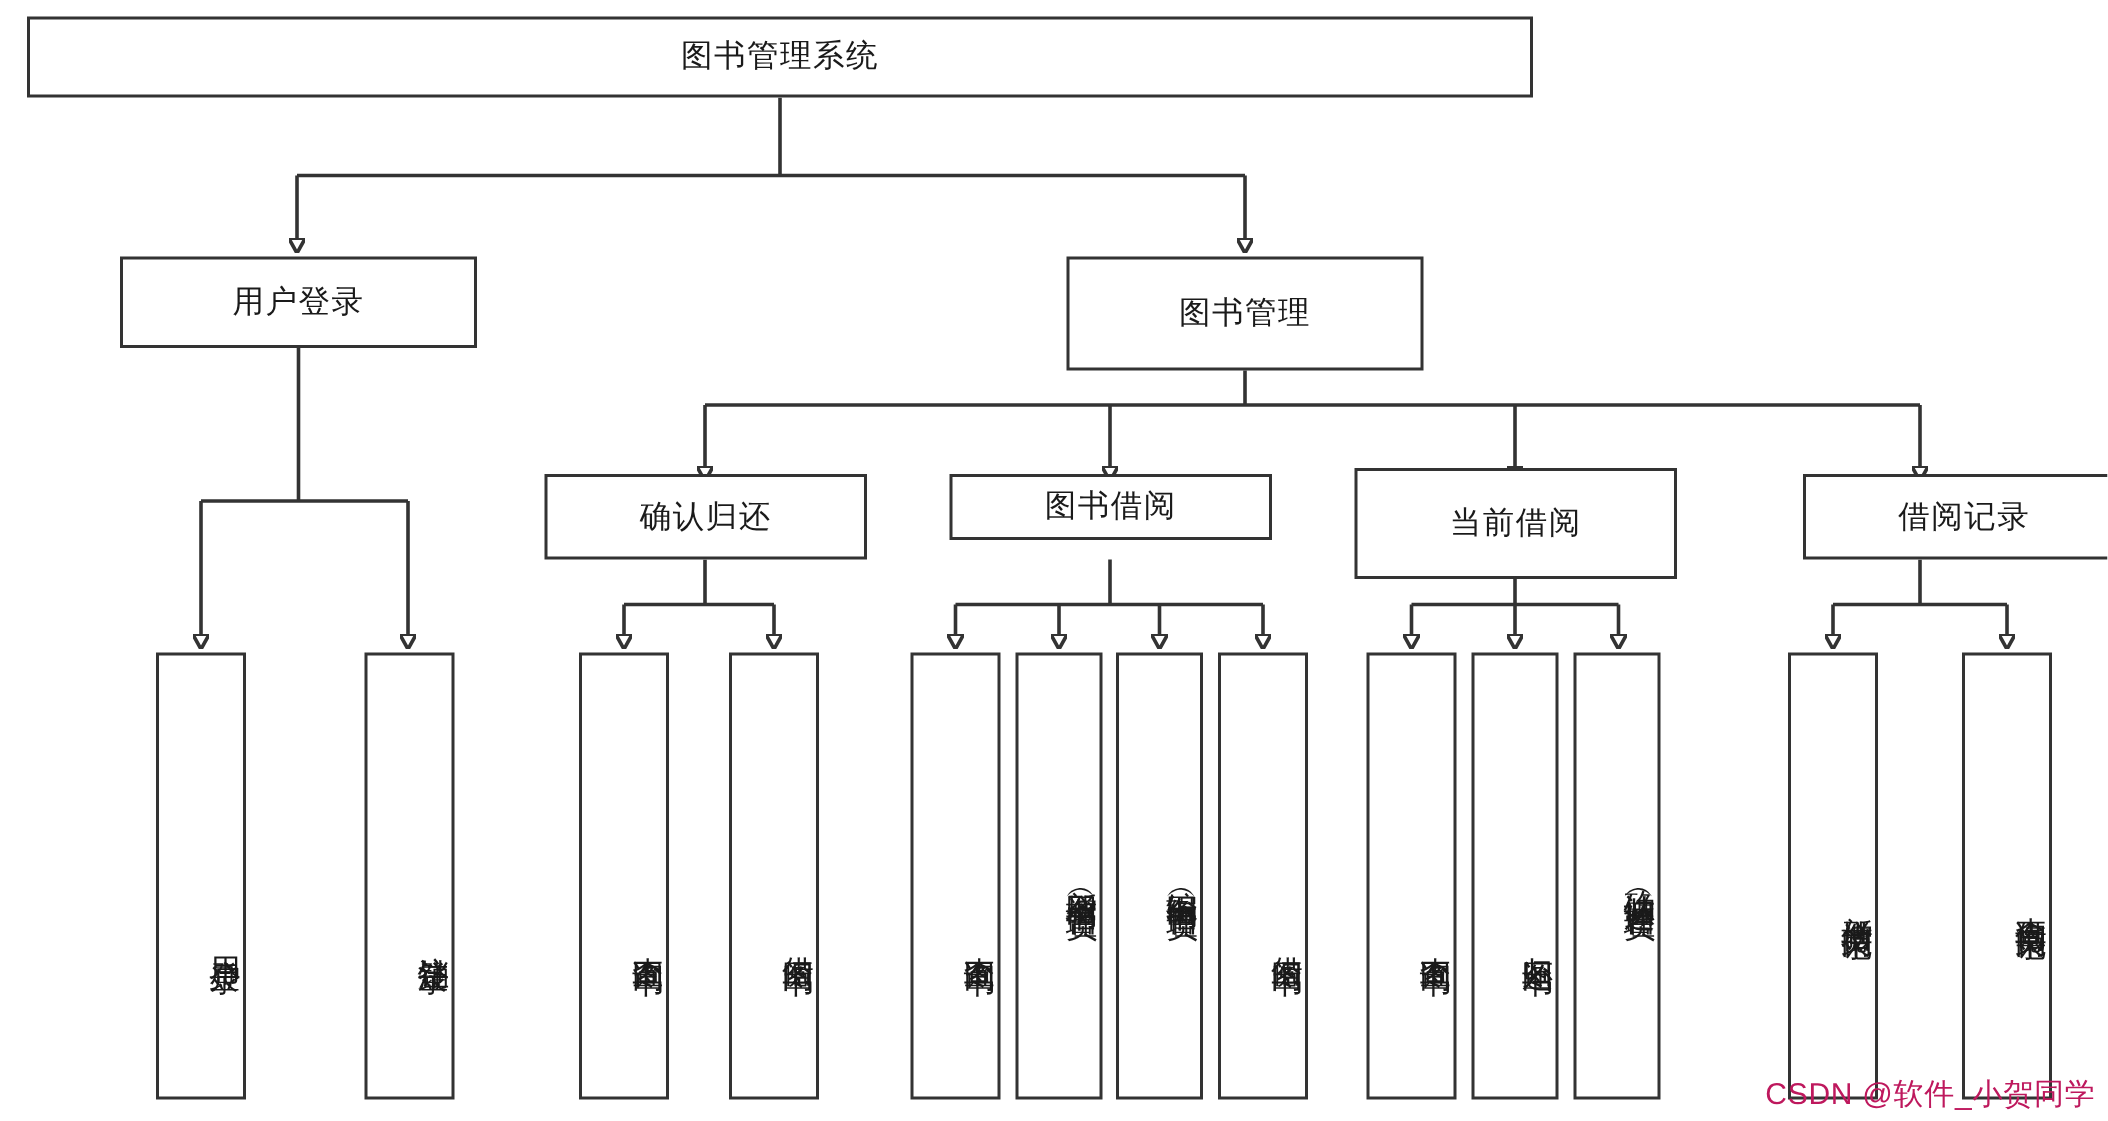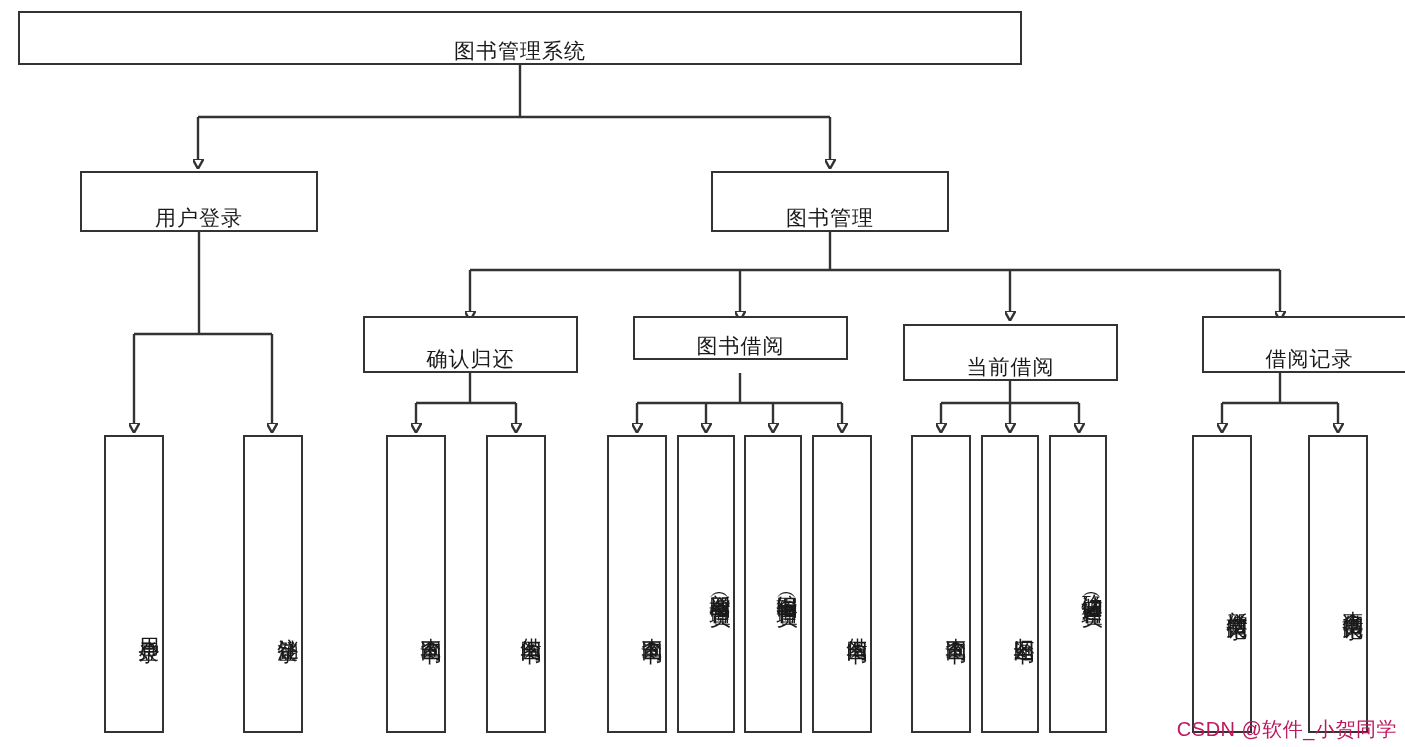--- a/index.html
+++ b/index.html
@@ -16,21 +16,21 @@
     height: 747px;
     background: #ffffff;
     overflow: hidden;
   }
   .node {
     position: absolute;
     box-sizing: border-box;
     border: 2px solid #333333;
     background: #ffffff;
     display: flex;
-    align-items: flex-end;
+    align-items: center;
     justify-content: center;
     color: #1a1a1a;
   }
   .node.horiz {
     font-size: 21px;
     letter-spacing: 1px;
     line-height: 1.2;
     white-space: nowrap;
   }
   .node.vert {
@@ -125,31 +125,31 @@
     <line x1="1338" y1="403" x2="1338" y2="424" marker-end="url(#arrow)"></line>
   </svg>
 
   <div class="node horiz" style="left:18px; top:11px; width:1004px; height:54px;">
     <span>图书管理系统</span>
   </div>
 
   <div class="node horiz" style="left:80px; top:171px; width:238px; height:61px;">
     <span>用户登录</span>
   </div>
-  <div class="node horiz" style="left:711px; top:171px; width:238px; height:61px;">
+  <div class="node horiz" style="left:711px; top:171px; width:238px; height:76px;">
     <span>图书管理</span>
   </div>
 
   <div class="node horiz" style="left:363px; top:316px; width:215px; height:57px;">
     <span>确认归还</span>
   </div>
   <div class="node horiz" style="left:633px; top:316px; width:215px; height:44px;">
     <span>图书借阅</span>
   </div>
-  <div class="node horiz" style="left:903px; top:324px; width:215px; height:57px;">
+  <div class="node horiz" style="left:903px; top:312px; width:215px; height:74px;">
     <span>当前借阅</span>
   </div>
   <div class="node horiz" style="left:1173px; top:316px; width:215px; height:57px;margin-left:29px;">
     <span>借阅记录</span>
   </div>
 
   <div class="node vert" style="left:104px; top:435px; width:60px; height:298px; padding-top:86px;">
     <span>用户登录</span>
   </div>
   <div class="node vert" style="left:243px; top:435px; width:60px; height:298px; padding-top:86px;">

